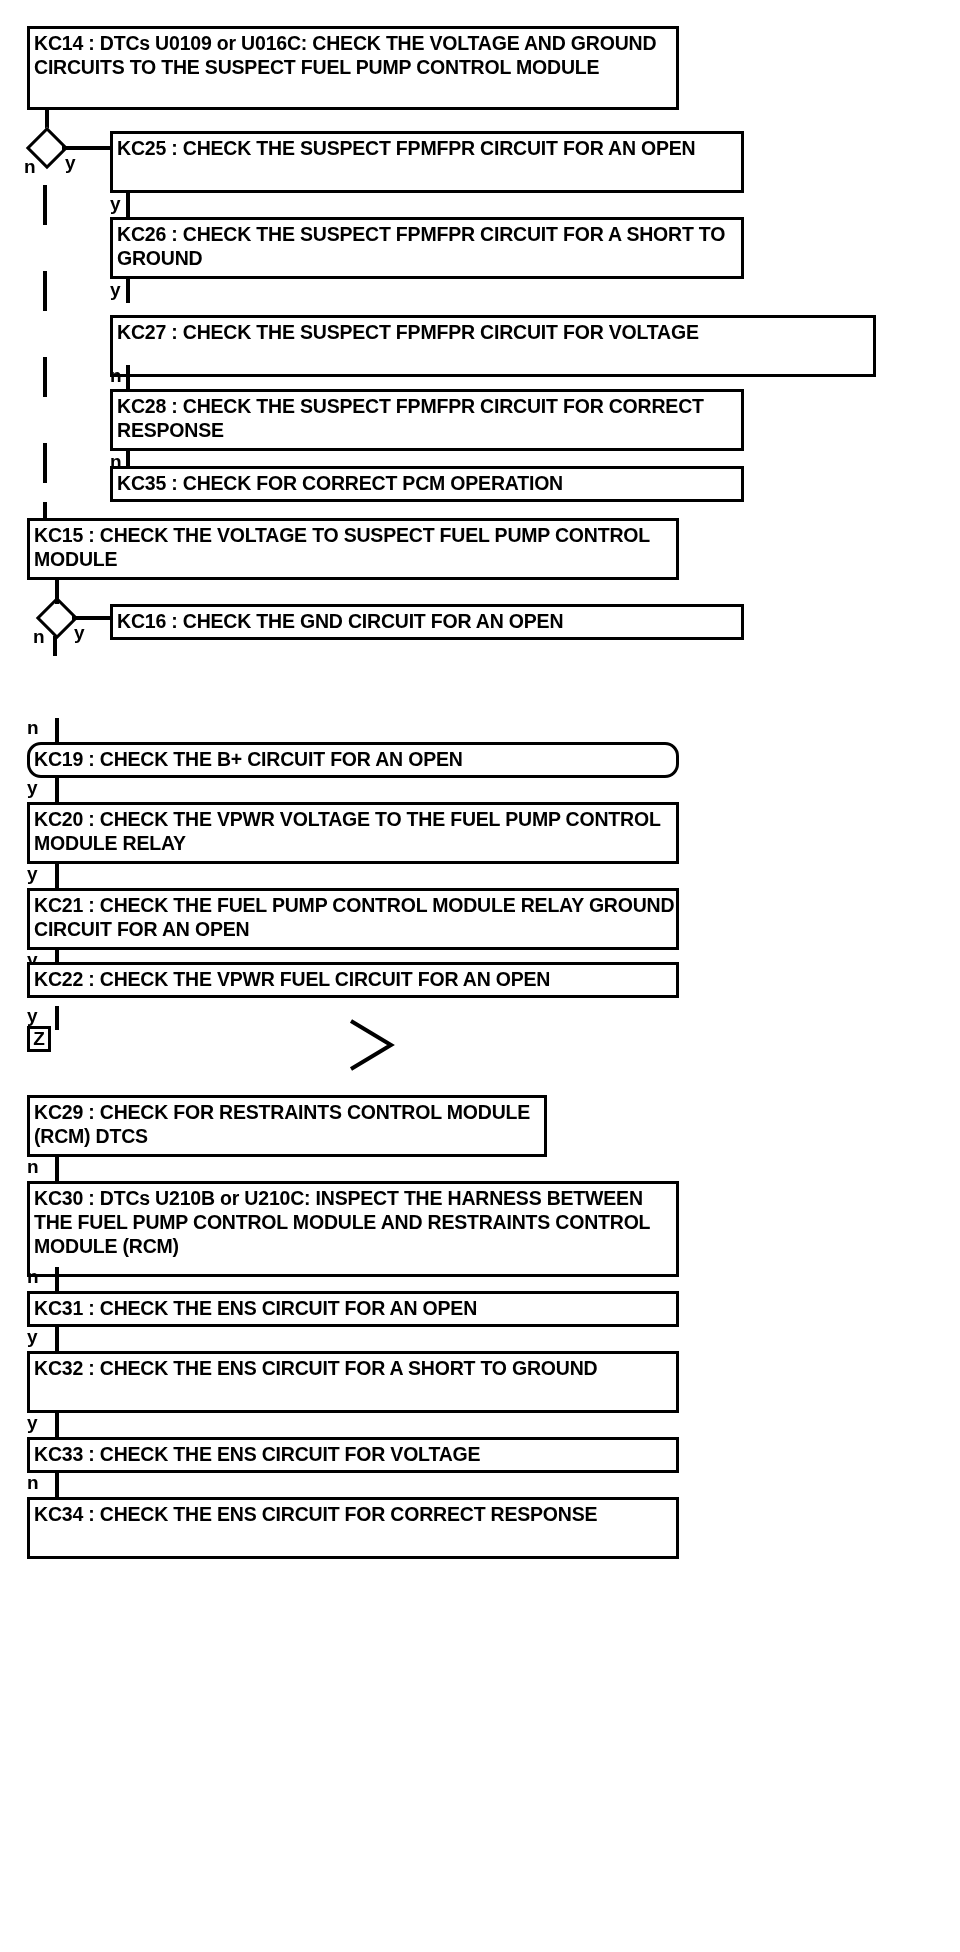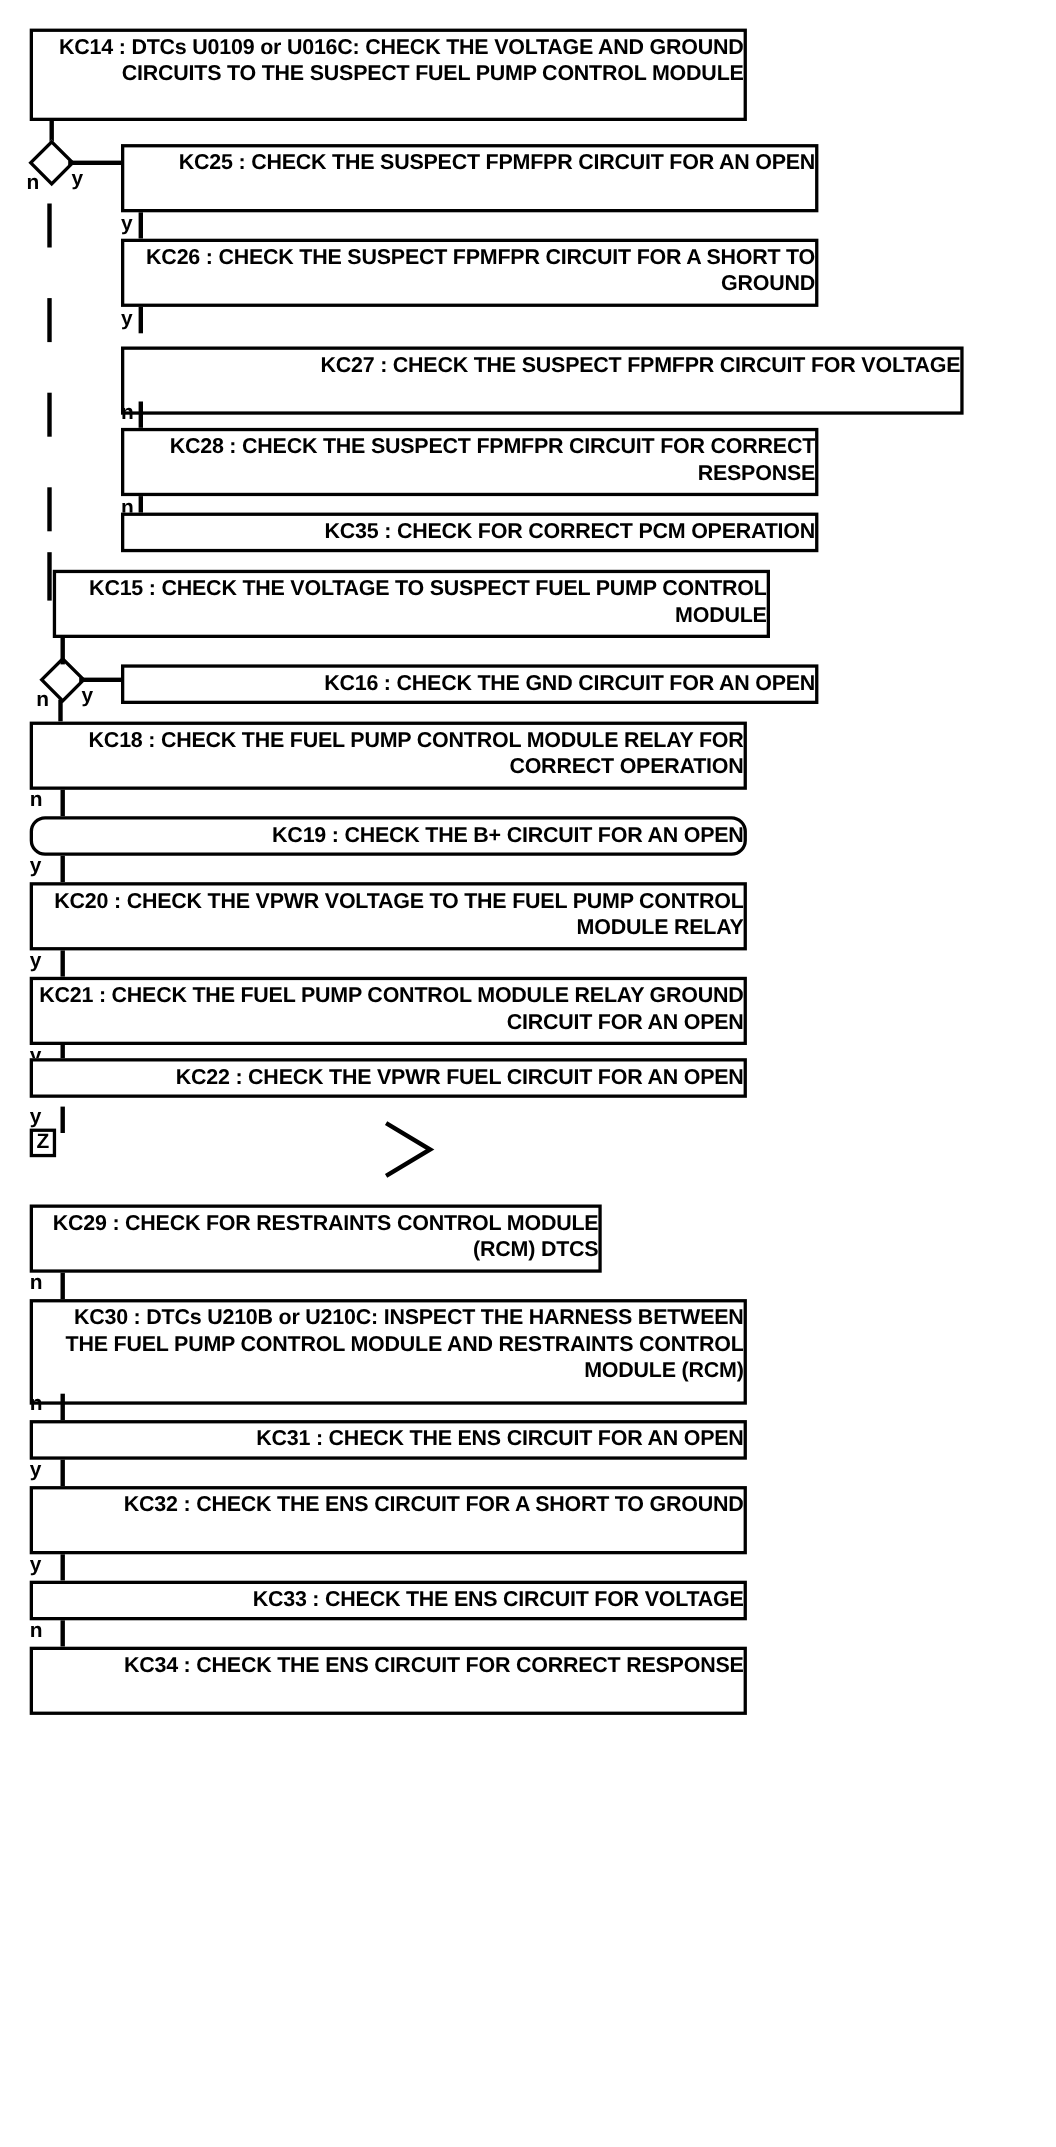--- a/index.html
+++ b/index.html
@@ -22,21 +22,21 @@
     box-sizing: border-box;
     border: 3px solid #000000;
     background: #ffffff;
     padding: 2px 0 0 4px;
     font-family: "Liberation Sans", sans-serif;
     font-weight: bold;
     font-size: 19.5px;
     line-height: 24px;
     letter-spacing: -0.2px;
     color: #000000;
-    text-align: right;
+    text-align: left;
     white-space: pre-line;
     overflow: hidden;
   }
   .vline {
     position: absolute;
     background: #000000;
     width: 4px;
   }
   .hline {
     position: absolute;
@@ -109,36 +109,35 @@
   <div class="branch" style="left:110px; top:452px;">n</div>
 
   <div class="node" style="left:110px; top:466px; width:634px; height:36px;">KC35 : CHECK FOR CORRECT PCM OPERATION</div>
 
   <div class="vline" style="left:43px; top:185px; height:40px;"></div>
   <div class="vline" style="left:43px; top:271px; height:40px;"></div>
   <div class="vline" style="left:43px; top:357px; height:40px;"></div>
   <div class="vline" style="left:43px; top:443px; height:40px;"></div>
   <div class="vline" style="left:43px; top:502px; height:44px;"></div>
 
-  <div class="node" style="left:27px; top:518px; width:652px; height:62px;margin-left:21px;">KC15 : CHECK THE VOLTAGE TO SUSPECT FUEL PUMP CONTROL MODULE</div>
+  <div class="node" style="left:27px; top:518px; width:652px; height:62px;">KC15 : CHECK THE VOLTAGE TO SUSPECT FUEL PUMP CONTROL MODULE</div>
 
   <div class="vline" style="left:55px; top:602px; height:26px;"></div>
 
   <div class="diamond" style="left:42px; top:603px;"></div>
   <div class="branch" style="left:33px; top:627px;">n</div>
   <div class="branch" style="left:74px; top:623px;">y</div>
   <div class="hline" style="left:72px; top:616px; width:40px;"></div>
 
   <div class="vline" style="left:55px; top:580px; height:24px;"></div>
 
   <div class="node" style="left:110px; top:604px; width:634px; height:36px;">KC16 : CHECK THE GND CIRCUIT FOR AN OPEN</div>
 
   <div class="vline" style="left:53px; top:636px; height:20px;"></div>
 
-  <div class="node" style="left:27px; top:656px; width:652px; height:62px;">KC18 : CHECK THE FUEL PUMP CONTROL MODULE RELAY FOR CORRECT OPERATION</div>
   <div class="vline" style="left:55px; top:718px; height:24px;"></div>
   <div class="branch" style="left:27px; top:718px;">n</div>
 
   <div class="node" style="left:27px; top:742px; width:652px; height:36px;border-radius:14px;">KC19 : CHECK THE B+ CIRCUIT FOR AN OPEN</div>
   <div class="vline" style="left:55px; top:778px; height:24px;"></div>
   <div class="branch" style="left:27px; top:778px;">y</div>
 
   <div class="node" style="left:27px; top:802px; width:652px; height:62px;">KC20 : CHECK THE VPWR VOLTAGE TO THE FUEL PUMP CONTROL MODULE RELAY</div>
   <div class="vline" style="left:55px; top:864px; height:24px;"></div>
   <div class="branch" style="left:27px; top:864px;">y</div>

